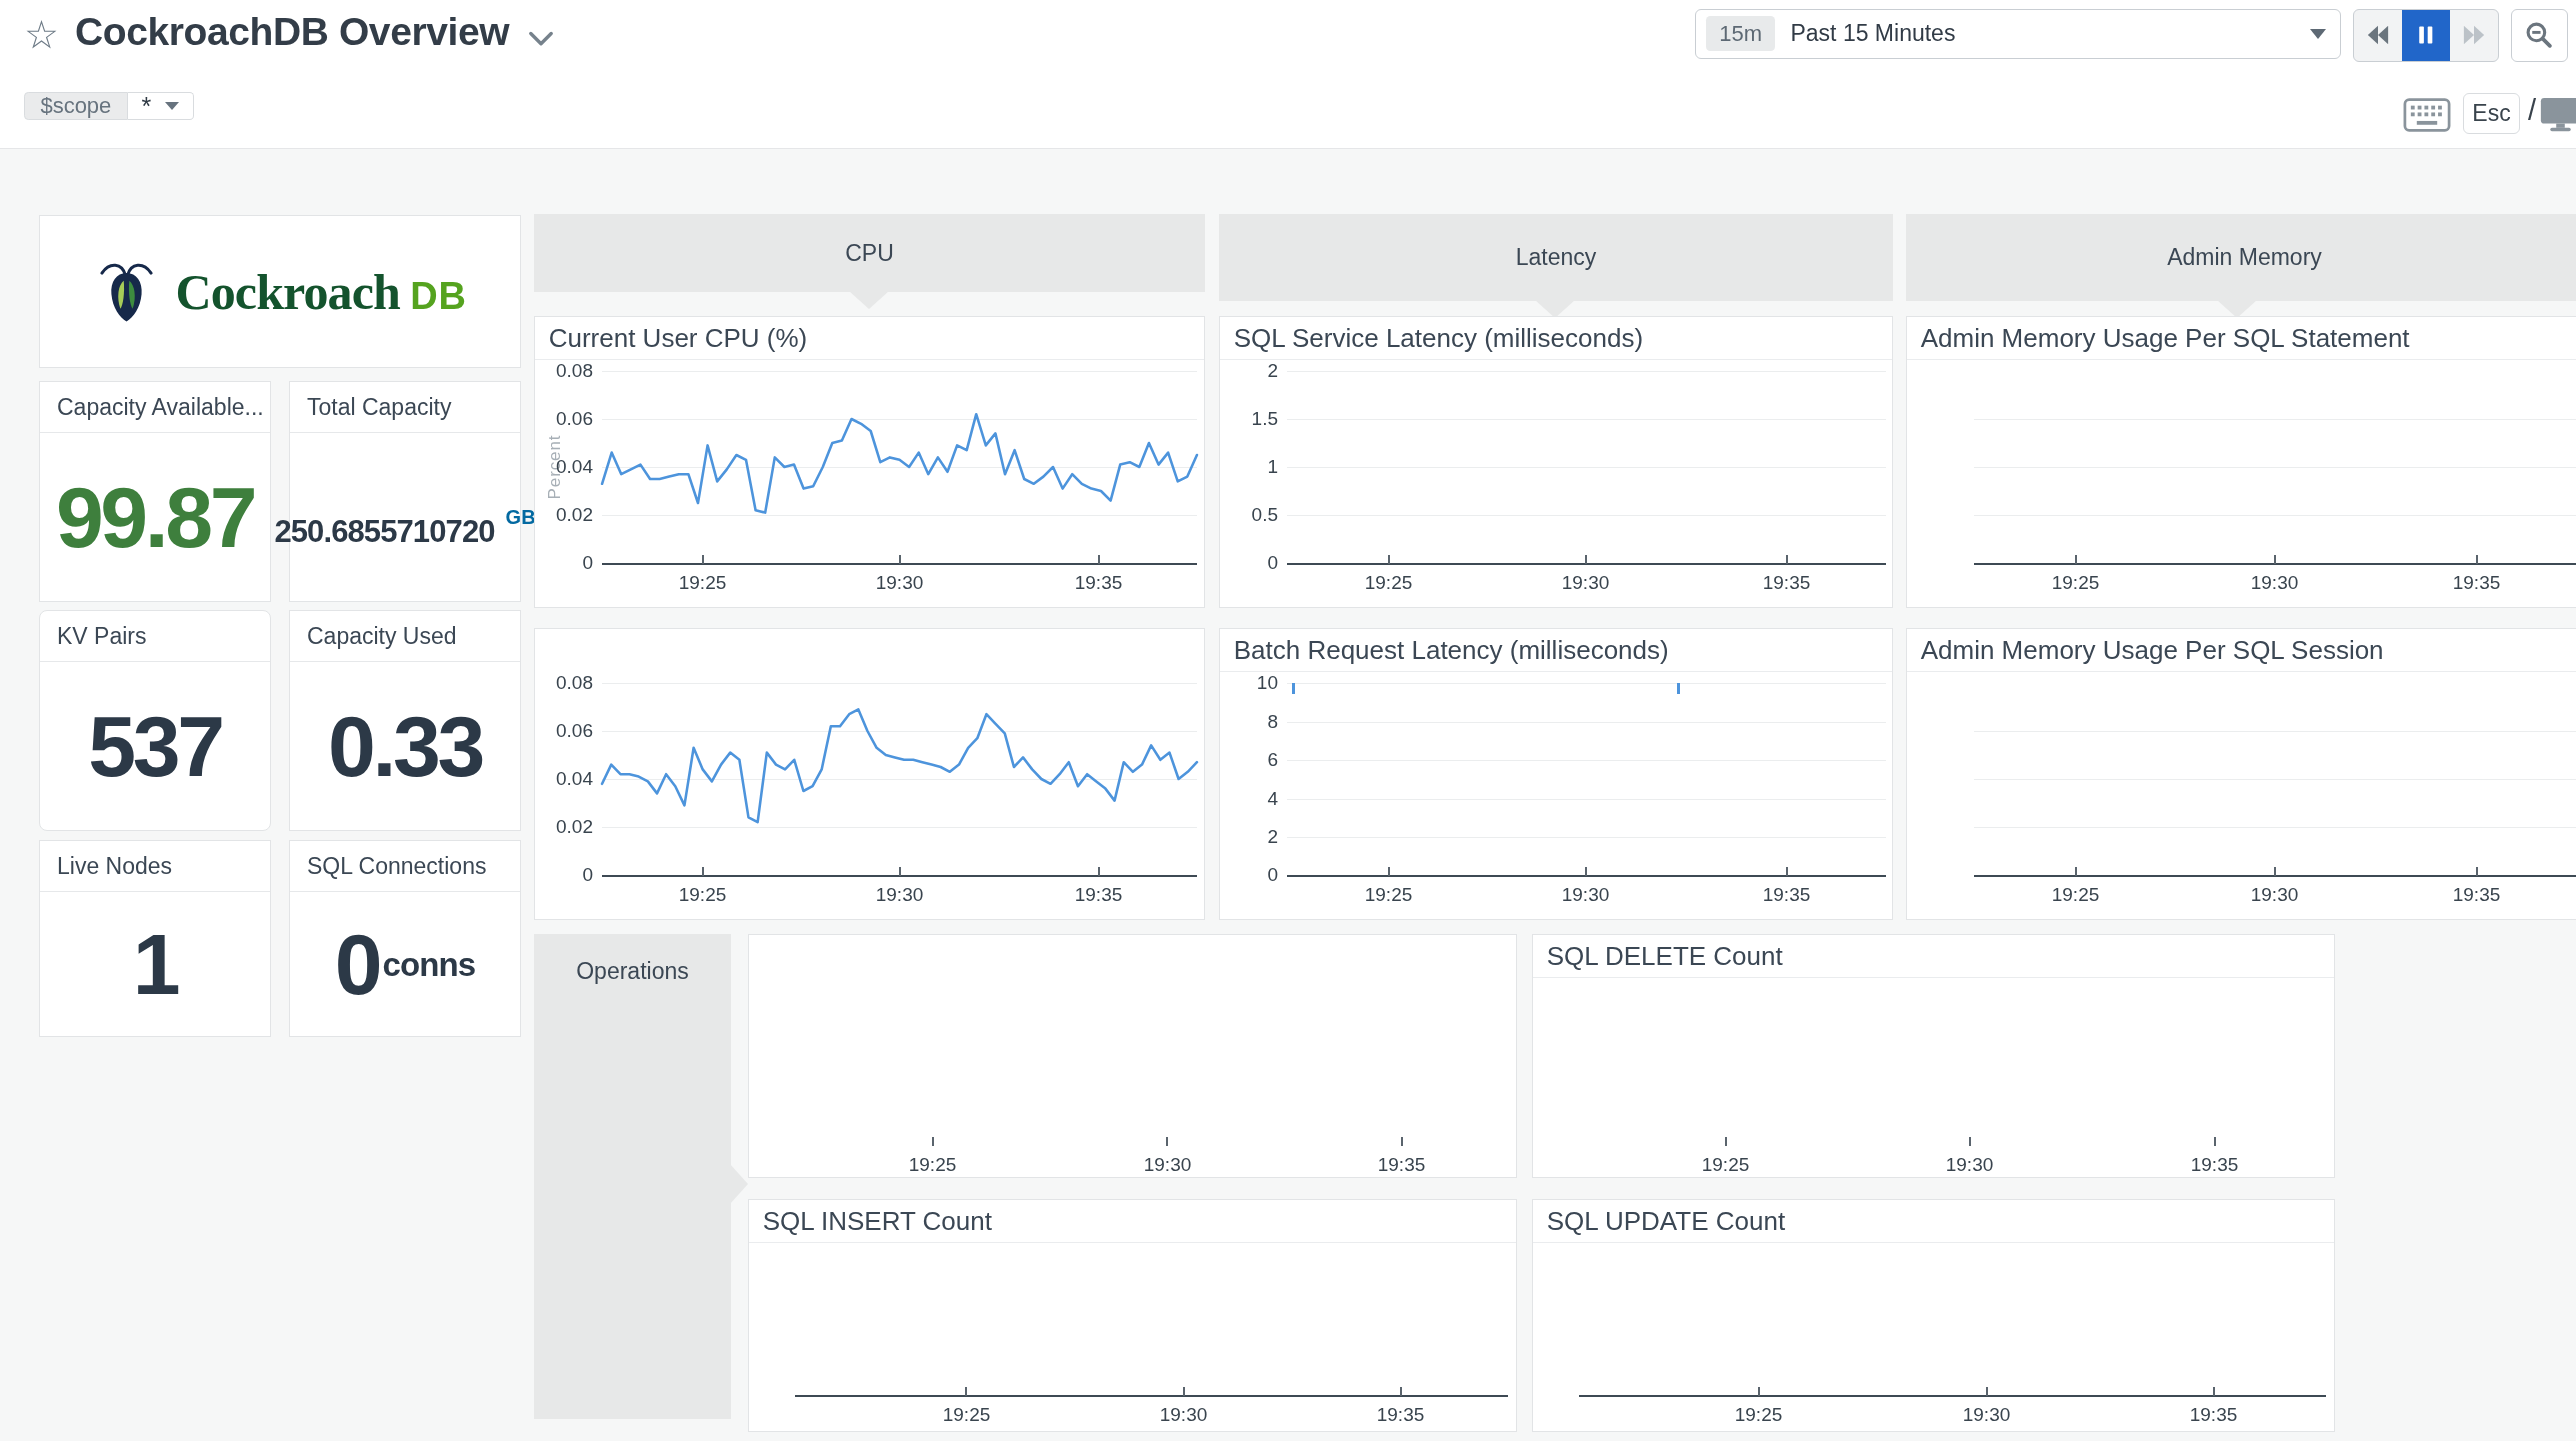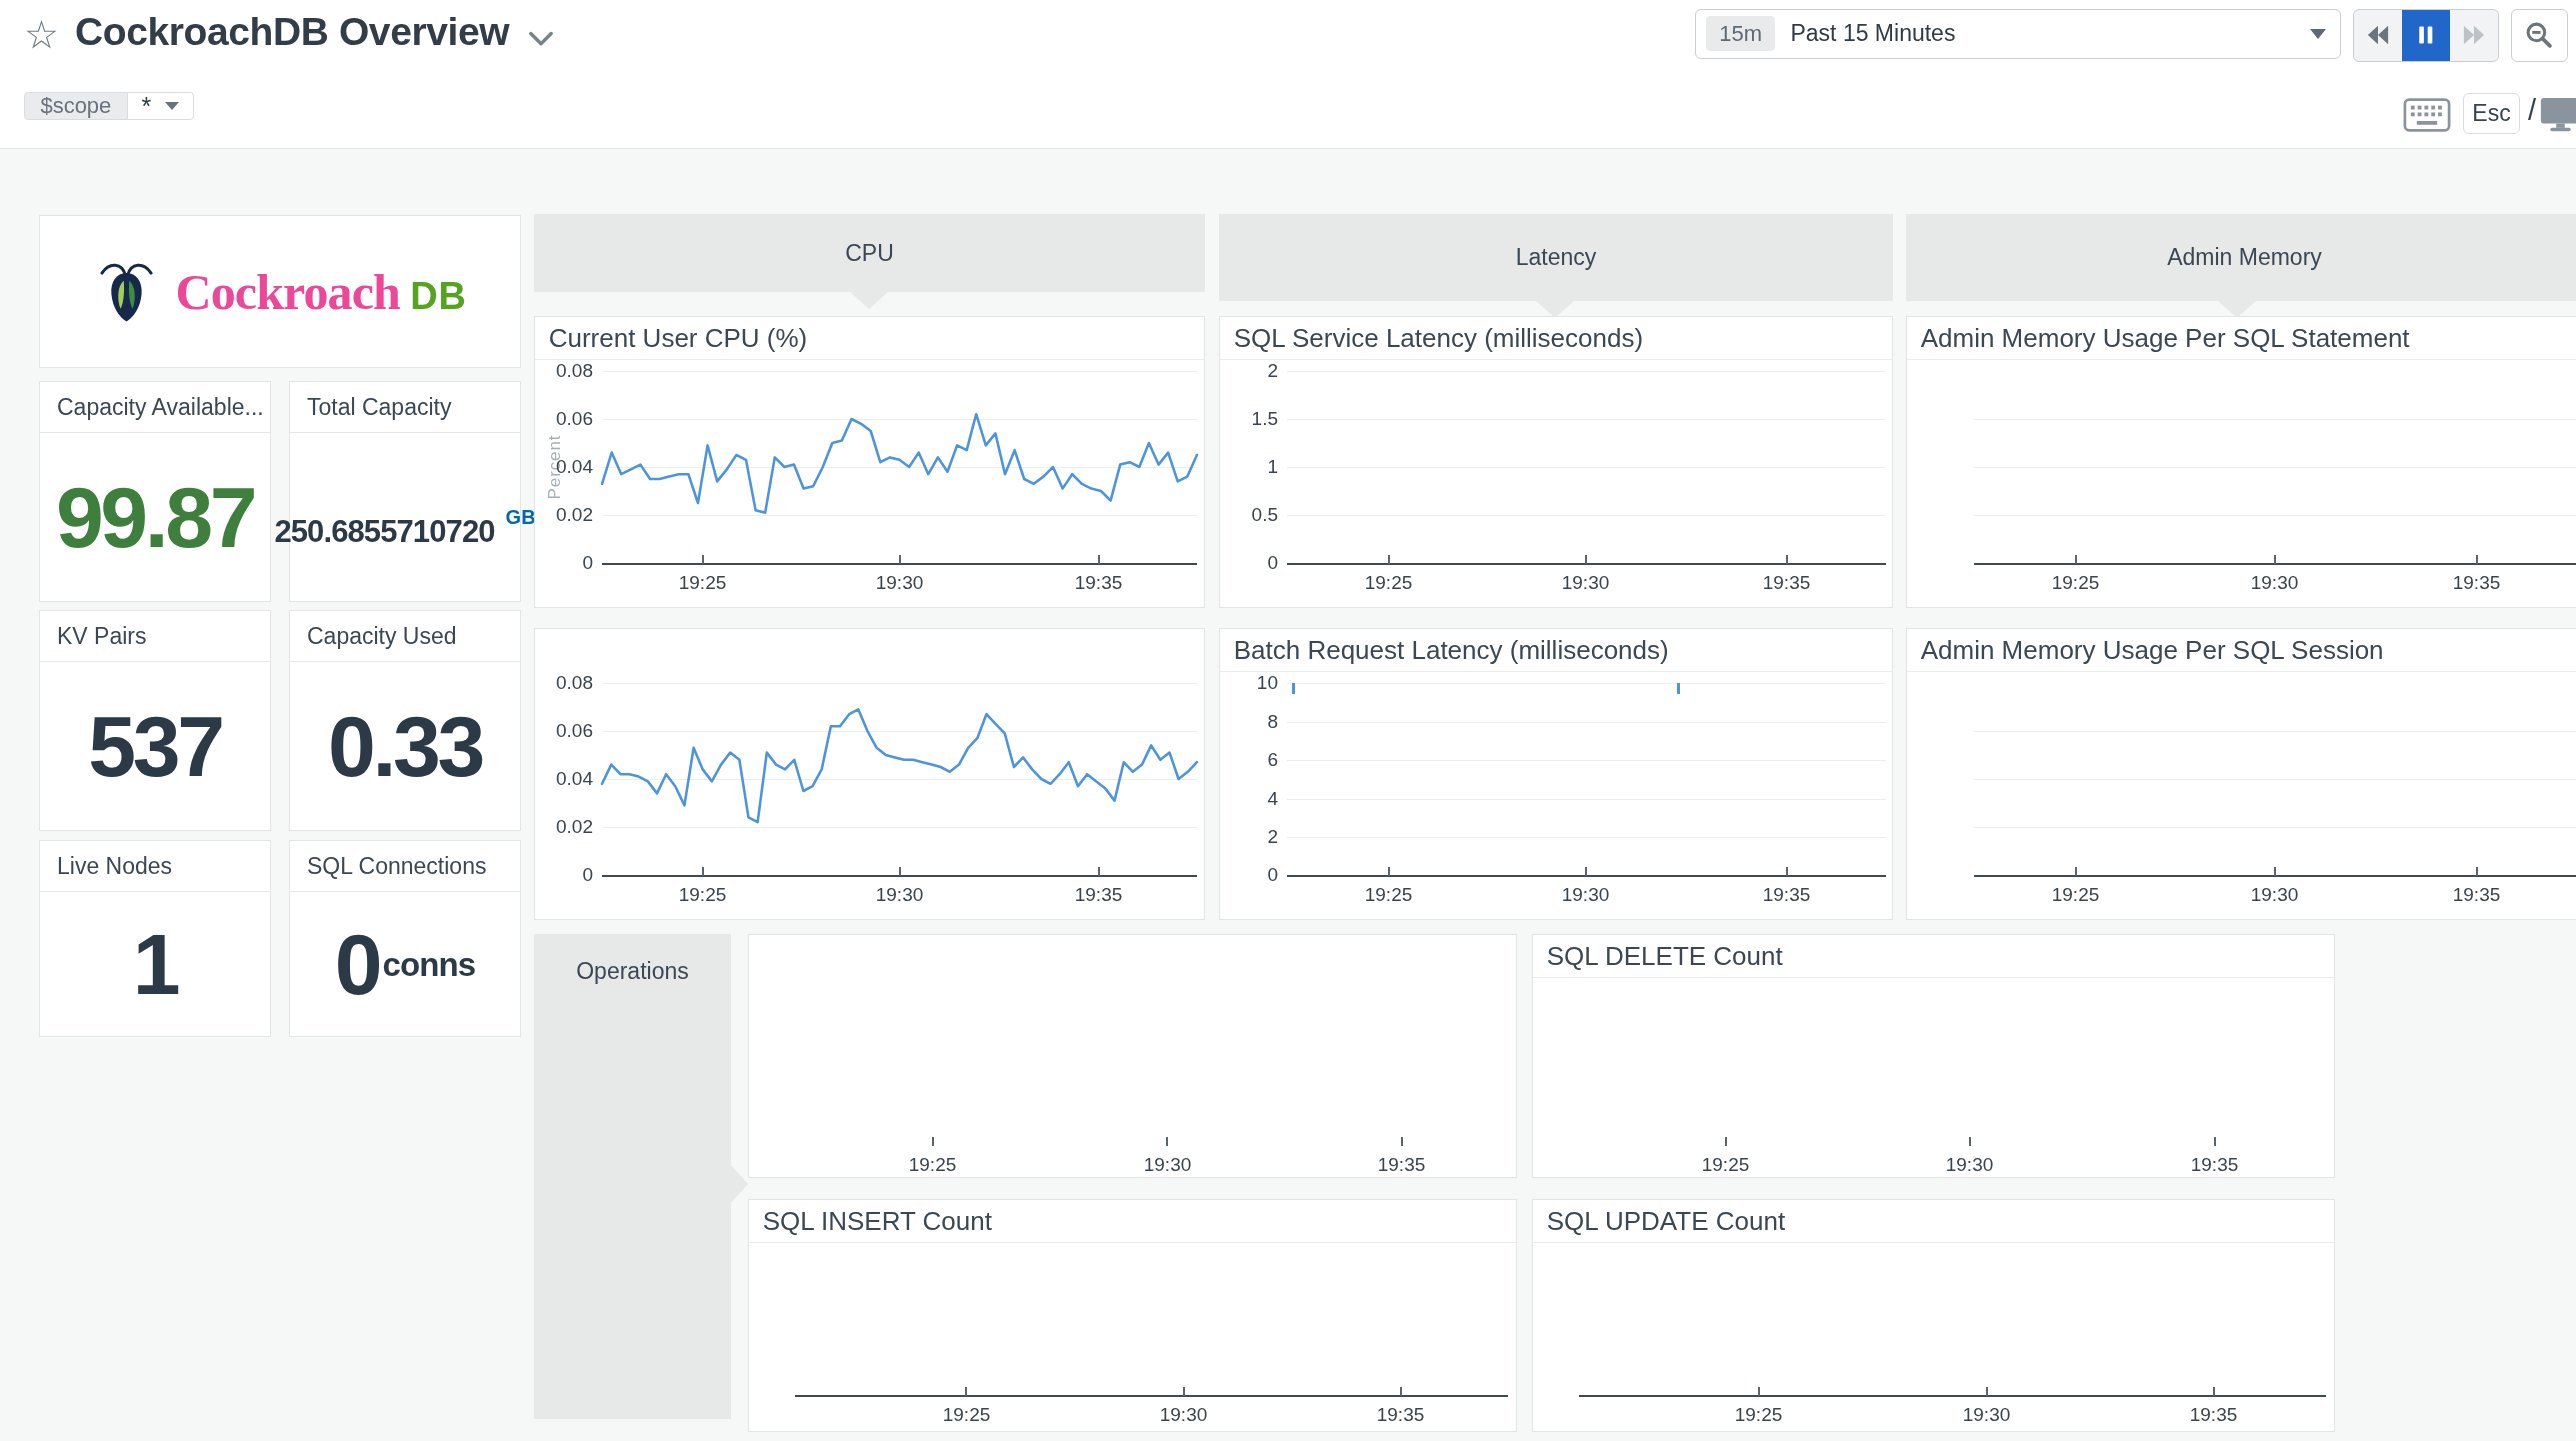--- a/index.html
+++ b/index.html
@@ -49,21 +49,21 @@
               align-items:center; justify-content:center; }
   .num-big { font-size:86px; font-weight:700; letter-spacing:-3.4px; }
   .num-mid { font-size:31px; font-weight:700; letter-spacing:-0.9px;margin-top:29px; }
   .green { color:#3e7f3d; }
   .dark { color:#2c3947; }
   .unit-sm { font-size:20px; font-weight:700; margin-left:11px; color:#0369a1; }
   .unit-lg { font-size:33px; font-weight:700; margin-left:3.4px; letter-spacing:-0.9px; color:#2c3947; }
   
   .logo-card { display:flex; align-items:center; justify-content:center; gap:15.4px; }
   .logo-row { display:flex; align-items:baseline; }
-  .logo-word { font-family:"Liberation Serif", serif; font-weight:700; font-size:50px; color:#ec4899; letter-spacing:-0.9px; }
+  .logo-word { font-family:"Liberation Serif", serif; font-weight:700; font-size:50px; color:#14532d; letter-spacing:-0.9px; }
   .logo-suffix { font-family:"Liberation Sans", sans-serif; font-weight:700; font-size:38px; color:#55a31f; margin-left:10.3px; letter-spacing:0.9px; }
   
   .group-hd { position:absolute; background:#e7e8e8; display:flex; align-items:center; justify-content:center;
               font-size:23px; color:#3b4754; cursor:pointer; }
   .ptr-down { position:absolute; left:50%; bottom:-17px; margin-left:-20.6px; width:0; height:0;
               border-left:20.6px solid transparent; border-right:20.6px solid transparent; border-top:18px solid #e7e8e8; }
   .ops-label { position:absolute; top:24px; left:0; width:100%; text-align:center; font-size:23px; color:#3b4754; }
   .ptr-right { position:absolute; right:-17px; width:0; height:0;
                border-top:20px solid transparent; border-bottom:20px solid transparent; border-left:18px solid #e7e8e8; }
   
@@ -187,21 +187,21 @@
           <span class="num-big green">99.87</span>
         </div>
     </div>
     <div class="card" style="left:289px; top:232px; width:232px; height:221px;">
       <div class="tile-title">Total Capacity</div>
       <div class="tile-val">
           <span class="num-mid dark">250.6855710720</span>
           <span class="unit-sm">GB</span>
         </div>
     </div>
-    <div class="card" style="left:39px; top:461px; width:232px; height:221px;">
+    <div class="card" style="left:39px; top:461px; width:232px; height:221px;border-radius:8px;">
       <div class="tile-title">KV Pairs</div>
       <div class="tile-val">
           <span class="num-big dark">537</span>
         </div>
     </div>
     <div class="card" style="left:289px; top:461px; width:232px; height:221px;">
       <div class="tile-title">Capacity Used</div>
       <div class="tile-val">
           <span class="num-big dark">0.33</span>
         </div>

